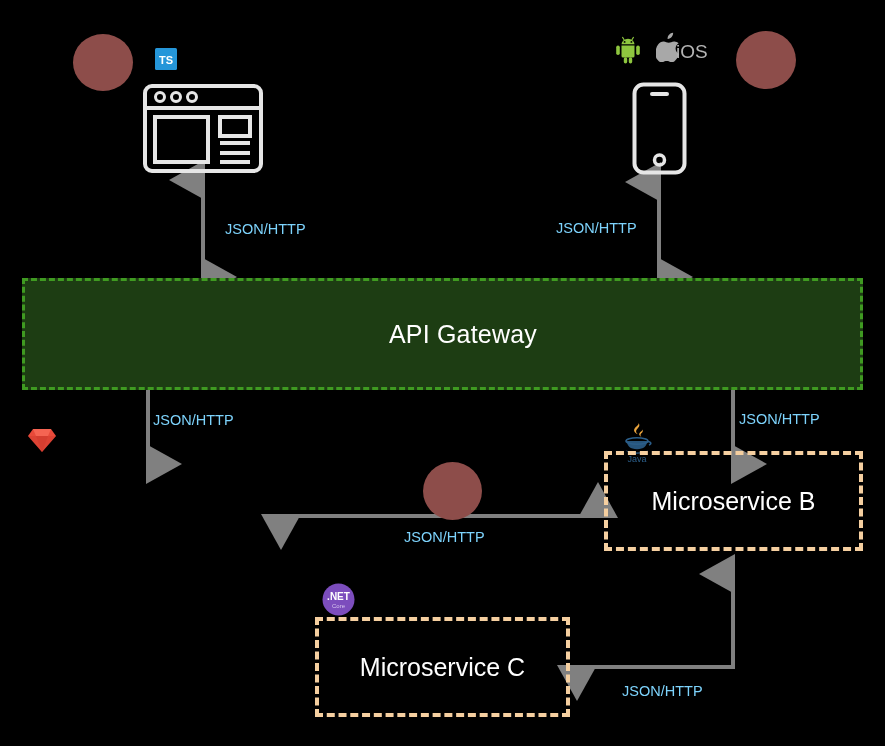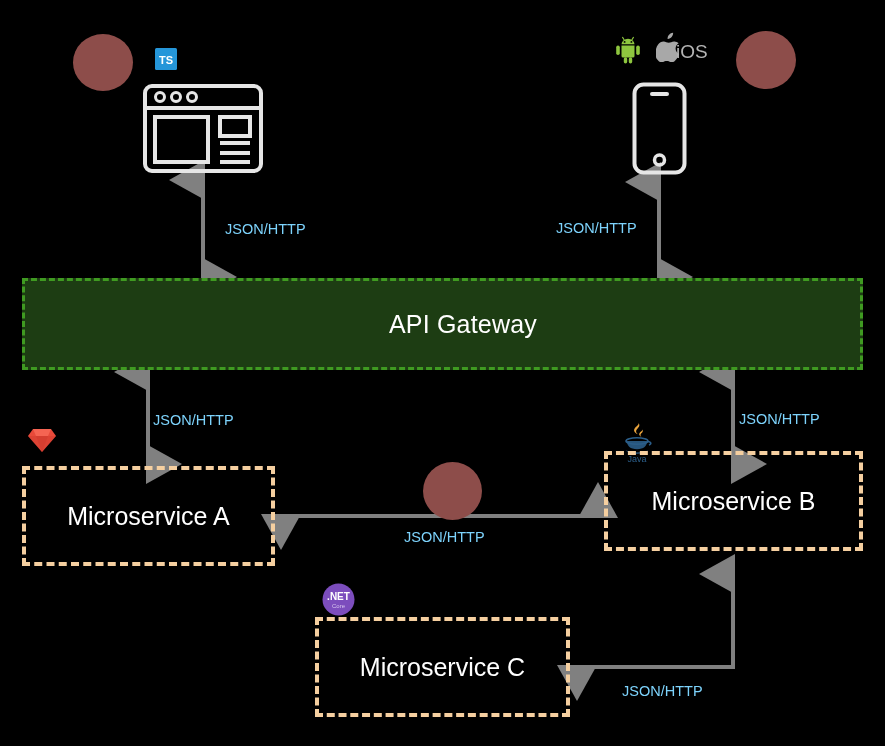--- a/index.html
+++ b/index.html
@@ -24,21 +24,21 @@
     display: flex;
     align-items: center;
     justify-content: center;
     color: #ffffff;
   }
   
   #api-gateway {
     left: 22px;
     top: 278px;
     width: 841px;
-    height: 92px;
+    height: 112px;
     background: #1d3d13;
     border: 3px dashed #3f9a21;
     font-size: 25px;
     letter-spacing: 0.2px;
     padding-left: 41px;
   }
   
   .microservice {
     background: transparent;
     border: 4px dashed #f5cfa0;
@@ -202,23 +202,20 @@
   <svg class="icon-abs" id="dotnet-icon" viewBox="0 0 33 33">
     <circle cx="16.5" cy="16.5" r="16" fill="#7c4dbd"></circle>
     <text x="16.5" y="17" font-family="Liberation Sans, sans-serif" font-size="10" font-weight="bold" fill="#ffffff" text-anchor="middle">.NET</text>
     <text x="16.5" y="25" font-family="Liberation Sans, sans-serif" font-size="6" fill="#d8c6ef" text-anchor="middle">Core</text>
   </svg>
 
   <div class="node" id="api-gateway">
     <span>API Gateway</span>
   </div>
 
-  <div class="node microservice" id="microservice-a">
-    <span>Microservice A</span>
-  </div>
 
   <div class="node microservice" id="microservice-b">
     <span>Microservice B</span>
   </div>
 
   <div class="node microservice" id="microservice-c">
     <span>Microservice C</span>
   </div>
 
   <div class="edge-label" style="left:225px; top:221px;">JSON/HTTP</div>

